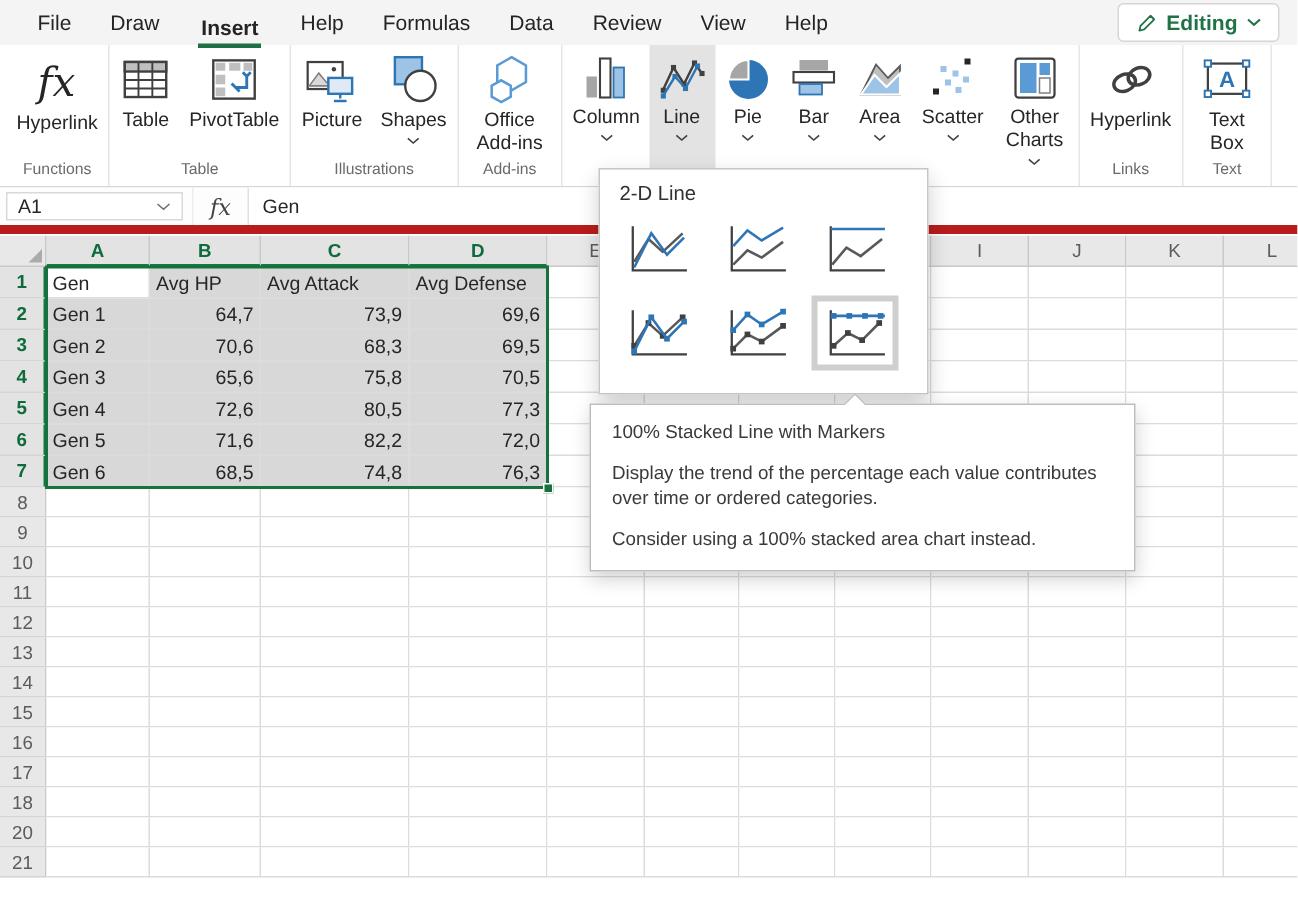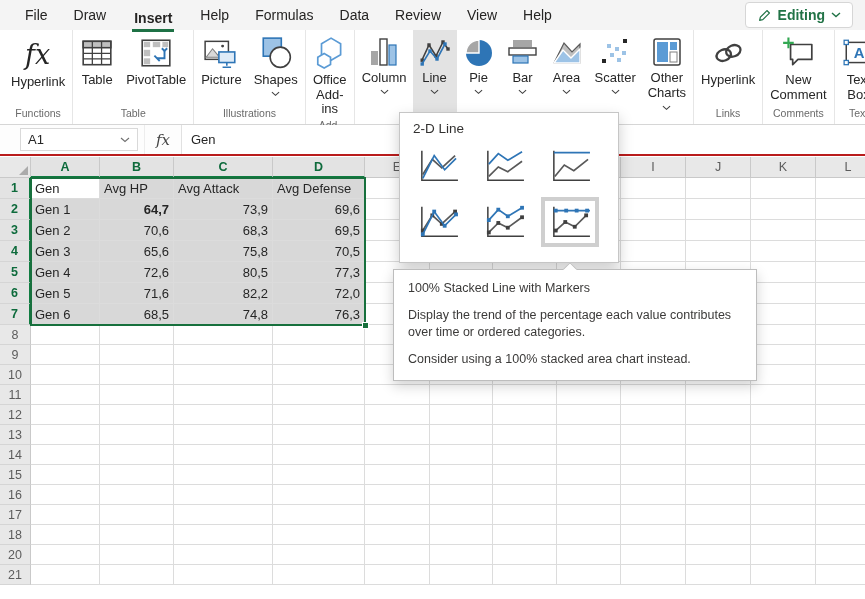--- a/index.html
+++ b/index.html
@@ -21,21 +21,21 @@
 .rbtn{display:flex;flex-direction:column;align-items:center;padding:6px 6px 0;cursor:pointer;}
 .rbtn.hl{background:#E3E3E3;}
 .lbl{font-size:13px;line-height:1.12;text-align:center;margin-top:3px;color:#262626;}
 .narrow .lbl{max-width:54px;}
 .n64 .lbl{max-width:66px;}
 .n44 .lbl{max-width:44px;}
 .chev{margin-top:3px;flex:0 0 auto;}
 .glabel{font-size:10.5px;color:#6A6A6A;text-align:center;padding:2px 6px 5px;min-height:17px;}
 
 
-.fbar{height:31px;border-bottom:2px solid #b91c1c;display:flex;align-items:stretch;background:#FDFDFD;padding-left:16px;}
+.fbar{height:31px;border-bottom:6px solid #b91c1c;display:flex;align-items:stretch;background:#FDFDFD;}
 .namebox{width:118px;margin:3px 0 3px 4px;border:1px solid #D9D9D9;background:#fff;display:flex;align-items:center;justify-content:space-between;padding:0 7px;font-size:13px;}
 .fxbtn{width:38px;display:flex;align-items:center;justify-content:center;border-left:1px solid #EDEDED;border-right:1px solid #E1E1E1;margin-left:6px;font-family:"DejaVu Serif",serif;font-style:italic;font-size:15px;color:#444;cursor:pointer;}
 .finput{flex:1;display:flex;align-items:center;padding:0 9px;background:#fff;font-size:13px;}
 
 
 .grid{position:absolute;top:157px;left:0;right:0;bottom:0;background:#fff;overflow:hidden;}
 .g-row{display:flex;}
 .g-corner{width:31px;height:21px;background:#E8E8E8;border-right:1px solid #C9C9C9;border-bottom:1px solid #C9C9C9;position:relative;flex:0 0 auto;}
 .g-corner::after{content:"";position:absolute;right:2px;bottom:2px;border-left:9px solid transparent;border-bottom:9px solid #ABABAB;}
 .g-colhdr{height:21px;background:#E8E8E8;border-right:1px solid #C9C9C9;border-bottom:1px solid #C9C9C9;display:flex;align-items:center;justify-content:center;font-size:12.5px;color:#5C5C5C;flex:0 0 auto;}
@@ -297,32 +297,20 @@
               <ellipse cx="12" cy="18" rx="7" ry="5.2" transform="rotate(-22 12 18)"></ellipse>
               <ellipse cx="21" cy="14" rx="7" ry="5.2" transform="rotate(-22 21 14)"></ellipse>
             </g>
           </svg>
         <span class="lbl">Hyperlink</span>
       </div>
     </div>
     <div class="glabel">Links</div>
   </div>
 
-  <div class="rgroup">
-    <div class="btnrow">
-      <div class="rbtn n64">
-        <svg width="34" height="34" viewBox="0 0 32 32">
-            <path d="M9 8h20v14H16l-5 5v-5H9z" fill="#fff" stroke="#404040" stroke-width="1.6" stroke-linejoin="round"></path>
-            <path d="M7 1.5v10M2 6.5h10" stroke="#33A852" stroke-width="2" fill="none"></path>
-          </svg>
-        <span class="lbl">New Comment</span>
-      </div>
-    </div>
-    <div class="glabel">Comments</div>
-  </div>
 
   <div class="rgroup">
     <div class="btnrow">
       <div class="rbtn n44">
         <svg width="34" height="34" viewBox="0 0 32 32">
             <rect x="4" y="6" width="24" height="19" fill="#fff" stroke="#404040" stroke-width="1.4"></rect>
             <g fill="#fff" stroke="#2E75B6" stroke-width="1.2">
               <rect x="2" y="4" width="4" height="4"></rect>
               <rect x="26" y="4" width="4" height="4"></rect>
               <rect x="2" y="23" width="4" height="4"></rect>
@@ -379,21 +367,21 @@
       <div class="g-cell" style="width: 64px;"></div>
       <div class="g-cell" style="width: 64px;"></div>
       <div class="g-cell" style="width: 65px;"></div>
       <div class="g-cell" style="width: 65px;"></div>
       <div class="g-cell" style="width: 65px;"></div>
       <div class="g-cell" style="width: 65px;"></div>
     </div>
     <div class="g-row">
       <div class="g-rowhdr sel">2</div>
       <div class="g-cell selfill" style="width: 69px;">Gen 1</div>
-      <div class="g-cell selfill num" style="width: 74px; font-weight: bold;">64,7</div>
+      <div class="g-cell selfill num" style="width: 74px;">64,7</div>
       <div class="g-cell selfill num" style="width: 99px;">73,9</div>
       <div class="g-cell selfill num" style="width: 92px;">69,6</div>
       <div class="g-cell" style="width: 65px;"></div>
       <div class="g-cell" style="width: 63px;"></div>
       <div class="g-cell" style="width: 64px;"></div>
       <div class="g-cell" style="width: 64px;"></div>
       <div class="g-cell" style="width: 65px;"></div>
       <div class="g-cell" style="width: 65px;"></div>
       <div class="g-cell" style="width: 65px;"></div>
       <div class="g-cell" style="width: 65px;"></div>

